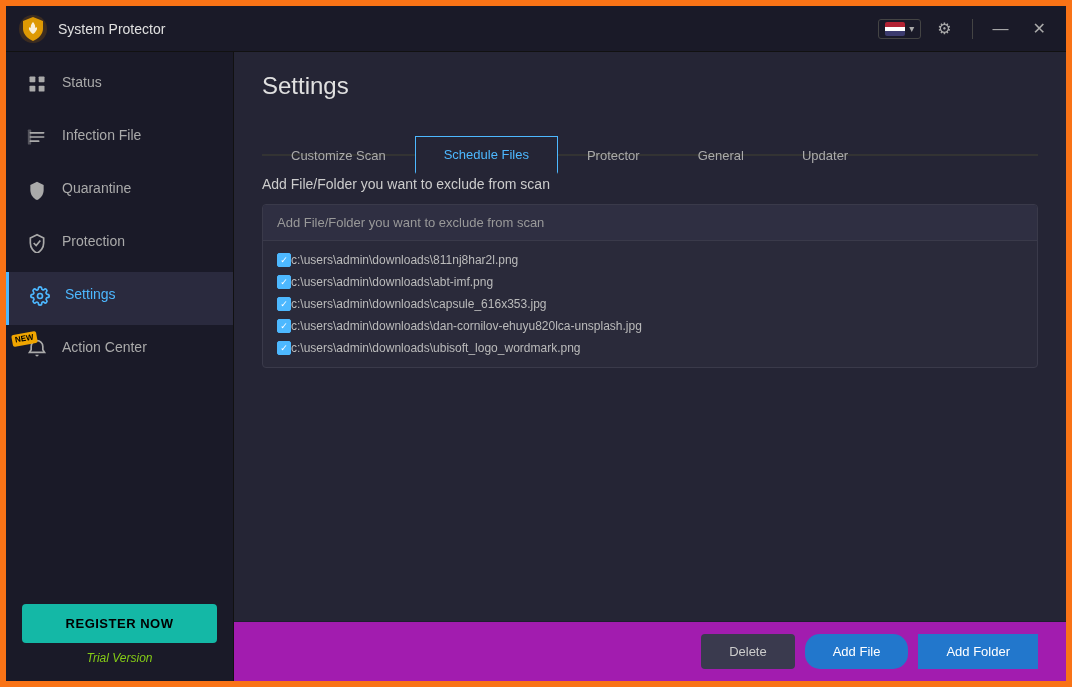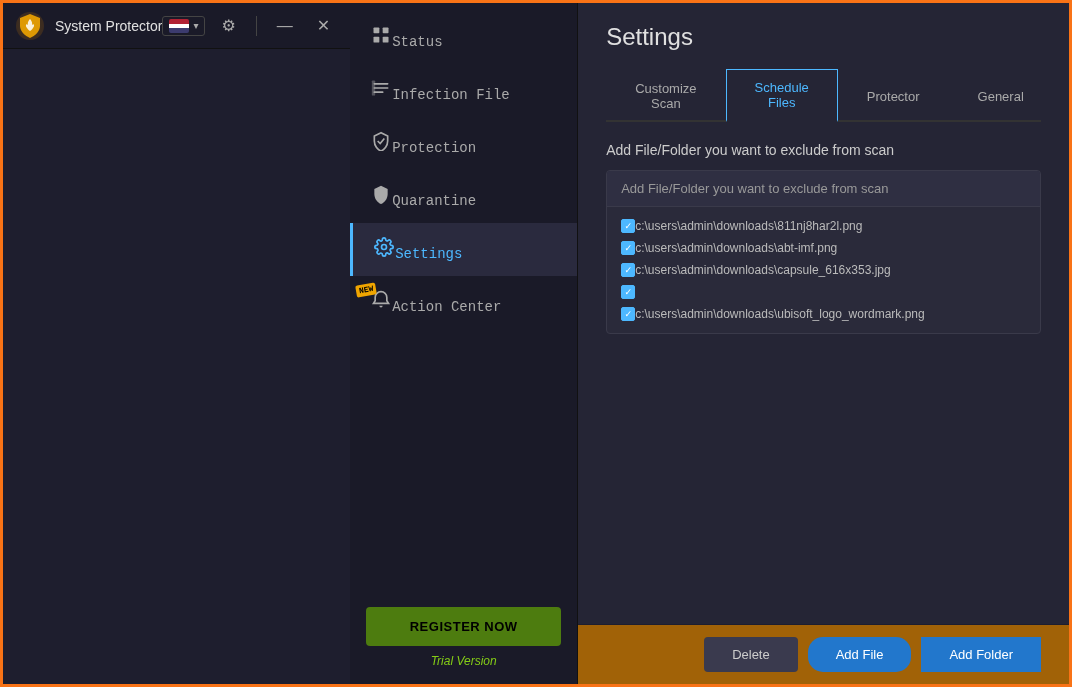--- a/index.html
+++ b/index.html
@@ -8,22 +8,23 @@
       background: #1a1a2e;
       width: 1072px;
       height: 687px;
       overflow: hidden;
       color: #ccc;
     }
     .app-window {
       width: 1072px;
       height: 687px;
       display: flex;
+      flex-direction: column;
       background: #1e1e2e;
-      border: 3px solid #f97316;
+      border: 6px solid #f97316;
     }
     
     .title-bar {
       height: 46px;
       background: #1a1a28;
       display: flex;
       align-items: center;
       padding: 0 12px;
       flex-shrink: 0;
       border-bottom: 1px solid #111;
@@ -104,28 +105,27 @@
       flex-direction: column;
       flex-shrink: 0;
       border-right: 1px solid #111;
     }
     .sidebar-nav {
       flex: 1;
       padding-top: 8px;
     }
     .nav-item {
       display: flex;
-      align-items: flex-end;
+      align-items: flex-start;
       padding: 14px 20px;
       cursor: pointer;
       color: #aaa;
-      gap: 0;
+      gap: 14px;
       position: relative;
       transition: background 0.15s;
-      font-family: Liberation Mono, monospace;
     }
     .nav-item.active {
       background: #2a2a3e;
       color: #4db8ff;
       border-left: 3px solid #4db8ff;
     }
     .nav-item.active .nav-icon { color: #4db8ff; }
     .nav-icon {
       font-size: 18px;
       width: 22px;
@@ -148,21 +148,21 @@
       line-height: 1;
       transform: rotate(-10deg);
     }
     .sidebar-bottom {
       padding: 16px;
       text-align: center;
     }
     .register-btn {
       width: 100%;
       padding: 12px;
-      background: #4d7c0f;
+      background: #14b8a6;
       color: #000;
       font-size: 13px;
       font-weight: 700;
       border: none;
       border-radius: 4px;
       cursor: pointer;
       letter-spacing: 0.5px;
     }
     .trial-text {
       color: #84cc16;
@@ -195,21 +195,21 @@
     }
     .tab {
       padding: 10px 28px;
       font-size: 13px;
       color: #aaa;
       cursor: pointer;
       border: 1px solid transparent;
       border-bottom: none;
       background: none;
       position: relative;
-      top: 2px;
+      top: 20px;
     }
     .tab.active {
       color: #4db8ff;
       background: #252535;
       border-color: #4db8ff #4db8ff transparent #4db8ff;
       border-bottom: 2px solid #252535;
     }
     
     .content-body {
       flex: 1;
@@ -264,21 +264,21 @@
       font-size: 12px;
       color: #bbb;
     }
     
     .content-footer {
       padding: 12px 28px;
       display: flex;
       justify-content: flex-end;
       gap: 10px;
       border-top: 1px solid #1e1e2e;
-      background: #a16207;
+      background: #a21caf;
     }
     .btn-delete {
       padding: 10px 28px;
       background: #3a3a4e;
       color: #ccc;
       border: none;
       border-radius: 4px;
       font-size: 13px;
       cursor: pointer;
     }
@@ -366,36 +366,36 @@
                 <rect x="3" y="16" width="12" height="2" rx="1"></rect>
                 <rect x="1" y="3" width="4" height="18" rx="1" opacity="0.4"></rect>
               </svg>
           </span>
           <span class="nav-label">Infection File</span>
         </div>
 
         <div class="nav-item">
           <span class="nav-icon">
             <svg class="icon-svg" viewBox="0 0 24 24">
-                <path d="M12 2L4 6v6c0 5.5 3.8 10.7 8 12 4.2-1.3 8-6.5 8-12V6z" fill="none" stroke="currentColor" stroke-width="2"></path>
-                <polyline points="8,12 11,15 16,9" fill="none" stroke="currentColor" stroke-width="2"></polyline>
-              </svg>
-          </span>
-          <span class="nav-label">Protection</span>
-        </div>
-
-        <div class="nav-item">
-          <span class="nav-icon">
-            <svg class="icon-svg" viewBox="0 0 24 24">
                 <path d="M12 2L4 6v6c0 5.5 3.8 10.7 8 12 4.2-1.3 8-6.5 8-12V6z"></path>
                 <line x1="9" y1="9" x2="15" y2="15" stroke="currentColor" stroke-width="2"></line>
                 <line x1="15" y1="9" x2="9" y2="15" stroke="currentColor" stroke-width="2"></line>
               </svg>
           </span>
           <span class="nav-label">Quarantine</span>
+        </div>
+
+        <div class="nav-item">
+          <span class="nav-icon">
+            <svg class="icon-svg" viewBox="0 0 24 24">
+                <path d="M12 2L4 6v6c0 5.5 3.8 10.7 8 12 4.2-1.3 8-6.5 8-12V6z" fill="none" stroke="currentColor" stroke-width="2"></path>
+                <polyline points="8,12 11,15 16,9" fill="none" stroke="currentColor" stroke-width="2"></polyline>
+              </svg>
+          </span>
+          <span class="nav-label">Protection</span>
         </div>
 
         <div class="nav-item active">
           <span class="nav-icon">
             <svg class="icon-svg" viewBox="0 0 24 24">
                 <circle cx="12" cy="12" r="3" fill="none" stroke="currentColor" stroke-width="2"></circle>
                 <path d="M19.4 15a1.65 1.65 0 0 0 .33 1.82l.06.06a2 2 0 0 1-2.83 2.83l-.06-.06a1.65 1.65 0 0 0-1.82-.33 1.65 1.65 0 0 0-1 1.51V21a2 2 0 0 1-4 0v-.09A1.65 1.65 0 0 0 9 19.4a1.65 1.65 0 0 0-1.82.33l-.06.06a2 2 0 0 1-2.83-2.83l.06-.06A1.65 1.65 0 0 0 4.68 15a1.65 1.65 0 0 0-1.51-1H3a2 2 0 0 1 0-4h.09A1.65 1.65 0 0 0 4.6 9a1.65 1.65 0 0 0-.33-1.82l-.06-.06a2 2 0 0 1 2.83-2.83l.06.06A1.65 1.65 0 0 0 9 4.68a1.65 1.65 0 0 0 1-1.51V3a2 2 0 0 1 4 0v.09a1.65 1.65 0 0 0 1 1.51 1.65 1.65 0 0 0 1.82-.33l.06-.06a2 2 0 0 1 2.83 2.83l-.06.06A1.65 1.65 0 0 0 19.4 9a1.65 1.65 0 0 0 1.51 1H21a2 2 0 0 1 0 4h-.09a1.65 1.65 0 0 0-1.51 1z" fill="none" stroke="currentColor" stroke-width="2"></path>
               </svg>
           </span>
           <span class="nav-label">Settings</span>
@@ -444,20 +444,21 @@
               <div class="exclude-item">
                 <div class="checkbox"></div>
                 <span class="exclude-path">c:\users\admin\downloads\abt-imf.png</span>
               </div>
               <div class="exclude-item">
                 <div class="checkbox"></div>
                 <span class="exclude-path">c:\users\admin\downloads\capsule_616x353.jpg</span>
               </div>
               <div class="exclude-item">
                 <div class="checkbox"></div>
+                <span class="exclude-path">c:\users\admin\downloads\dan-cornilov-ehuyu820lca-unsplash.jpg</span>
               </div>
               <div class="exclude-item">
                 <div class="checkbox"></div>
                 <span class="exclude-path">c:\users\admin\downloads\ubisoft_logo_wordmark.png</span>
               </div>
             </div>
         </div>
       </div>
 
       <div class="content-footer">

